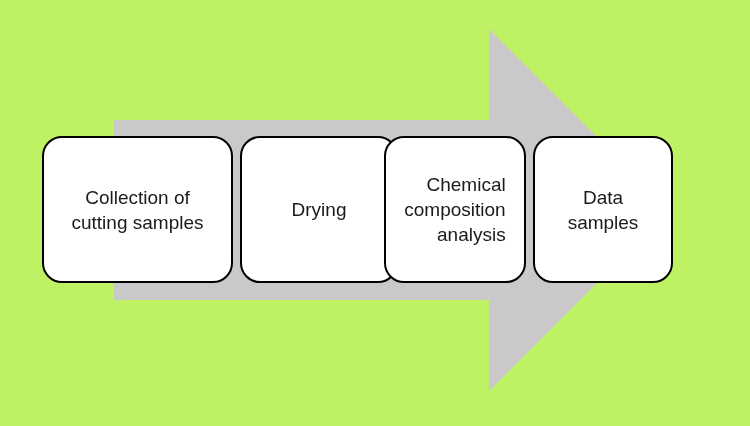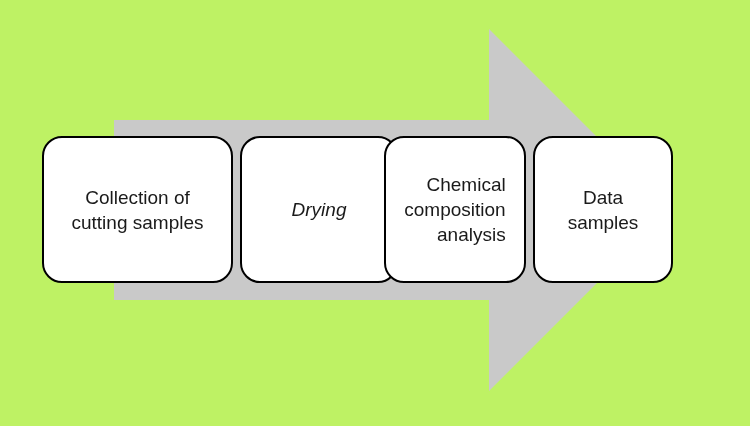--- a/index.html
+++ b/index.html
@@ -31,21 +31,21 @@
     display: flex;
     align-items: center;
     justify-content: center;
     text-align: center;
     color: #1a1a1a;
     font-size: 19px;
     line-height: 25px;
     white-space: pre-line;
   }
   .box-1 { left: 42px;  width: 191px; }
-  .box-2 { left: 240px; width: 158px; font-style: italic; }
+  .box-2 { left: 240px; width: 158px; }
   .box-3 { left: 384px; width: 142px; text-align: right; }
   .box-4 { left: 533px; width: 140px; }
 </style>
 </head>
 <body>
 
 <div class="canvas">
 
   <svg class="arrow-svg" width="750" height="426" viewBox="0 0 750 426" aria-hidden="true">
     <polygon fill="#c9c9c9" points="114,120 489,120 489,29 670,210 489,391 489,300 114,300"></polygon>

